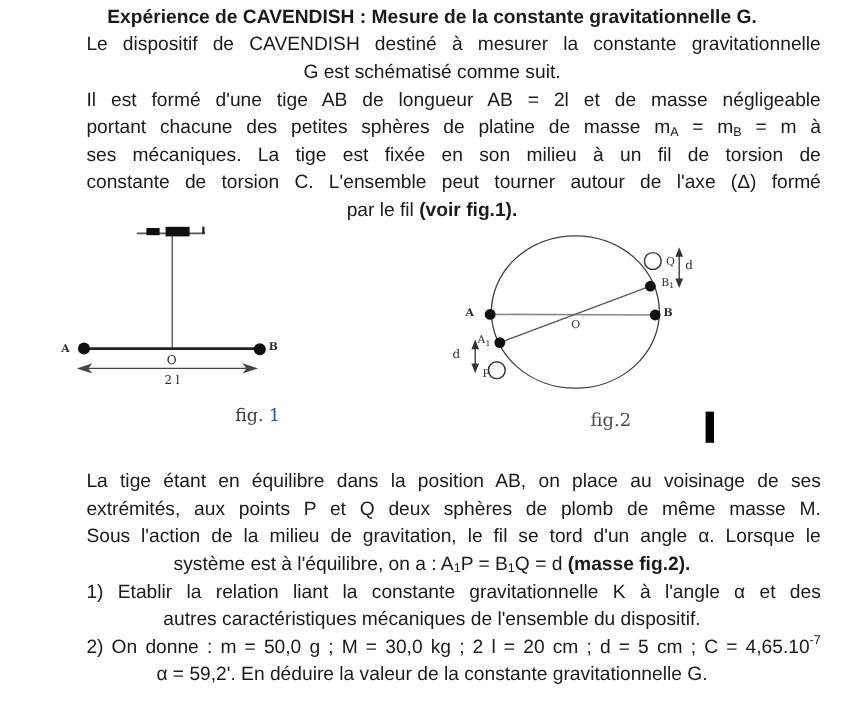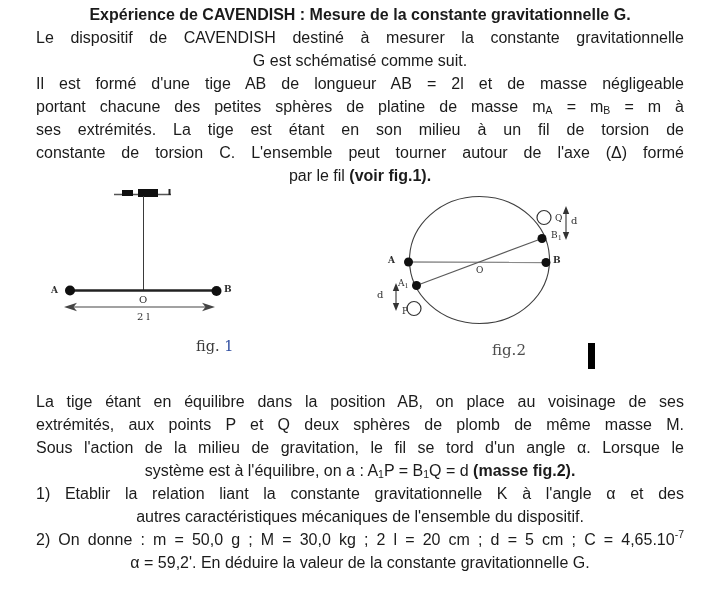--- a/index.html
+++ b/index.html
@@ -14,21 +14,21 @@
   .textblock {
     position: absolute;
     left: 36px;
     width: 648px;
     font-size: 16px;
     line-height: 23px;
   }
   #top-text { top: 3px; }
   #bottom-text { top: 390px; }
   .line { white-space: pre-wrap; text-align: center; }
-  .just { text-align: justify; text-align-last: justify; }
+  .just { text-align: justify; text-align-last: justify; margin-left: 36px; }
   .b { font-weight: 700; }
   .sb { font-size: 10.5px; vertical-align: -2px; line-height: 0; }
   .sp { font-size: 10.5px; position: relative; top: -7px; line-height: 0; }
   .figsvg { position: absolute; }
   #fig1-svg { left: 40px; top: 186px; }
   #fig2-svg { left: 370px; top: 190px; }
   .figtext { font-family: "DejaVu Serif", serif; fill: #2e2e2e; }
   .caption { font-family: "DejaVu Serif", serif; }
   #cursor-bar {
     position: absolute;
@@ -39,21 +39,21 @@
 </style>
 </head>
 <body>
 
 <div class="textblock" id="top-text">
   <div class="line b">Expérience de CAVENDISH : Mesure de la constante gravitationnelle G.</div>
   <div class="line just">Le dispositif de CAVENDISH destiné à mesurer la constante gravitationnelle</div>
   <div class="line">G est schématisé comme suit.</div>
   <div class="line just">Il est formé d'une tige AB de longueur AB = 2l et de masse négligeable</div>
   <div class="line just"><span>portant chacune des petites sphères de platine de masse m</span><span class="sb">A</span><span> = m</span><span class="sb">B</span><span> = m à</span></div>
-  <div class="line just">ses extrémités. La tige est étant en son milieu à un fil de torsion de</div>
+  <div class="line just">ses mécaniques. La tige est fixée en son milieu à un fil de torsion de</div>
   <div class="line just">constante de torsion C. L'ensemble peut tourner autour de l'axe (Δ) formé</div>
   <div class="line"><span>par le fil </span><span class="b">(voir fig.1).</span></div>
 </div>
 
 <svg id="fig1-svg" class="figsvg" width="220" height="172" viewBox="40 186 220 172">
 
   <line x1="114" y1="194.5" x2="171" y2="194.5" stroke="#555" stroke-width="1.4"></line>
   <rect x="122" y="190" width="11" height="6" fill="#101010"></rect>
   <rect x="138" y="189" width="20" height="8" fill="#101010"></rect>
   <line x1="169.5" y1="189" x2="169.5" y2="195" stroke="#222" stroke-width="2"></line>

